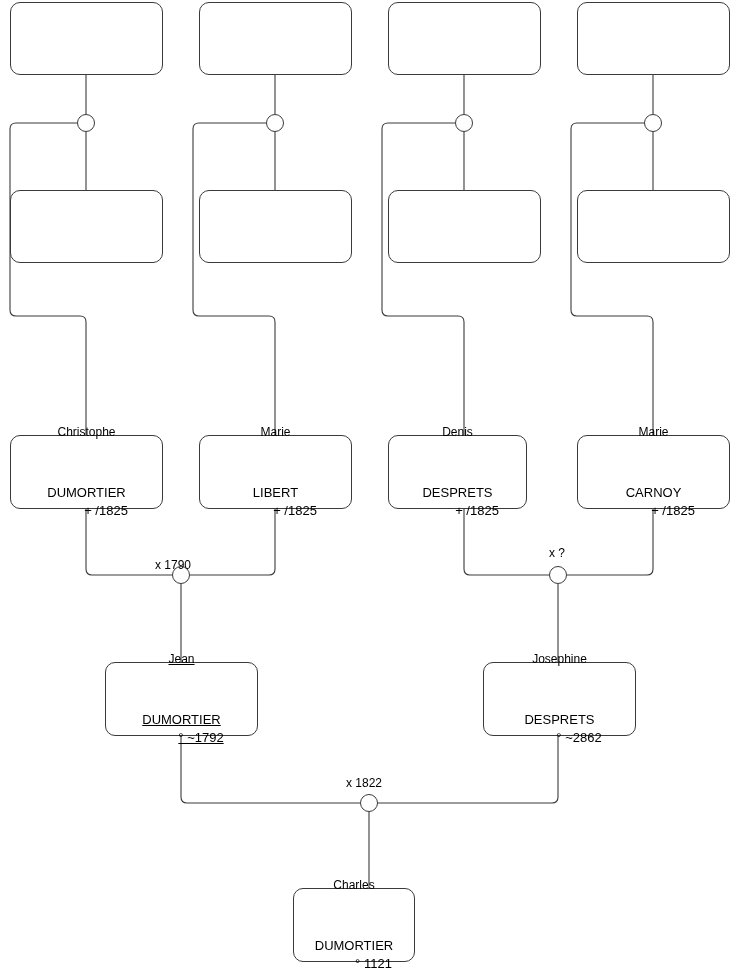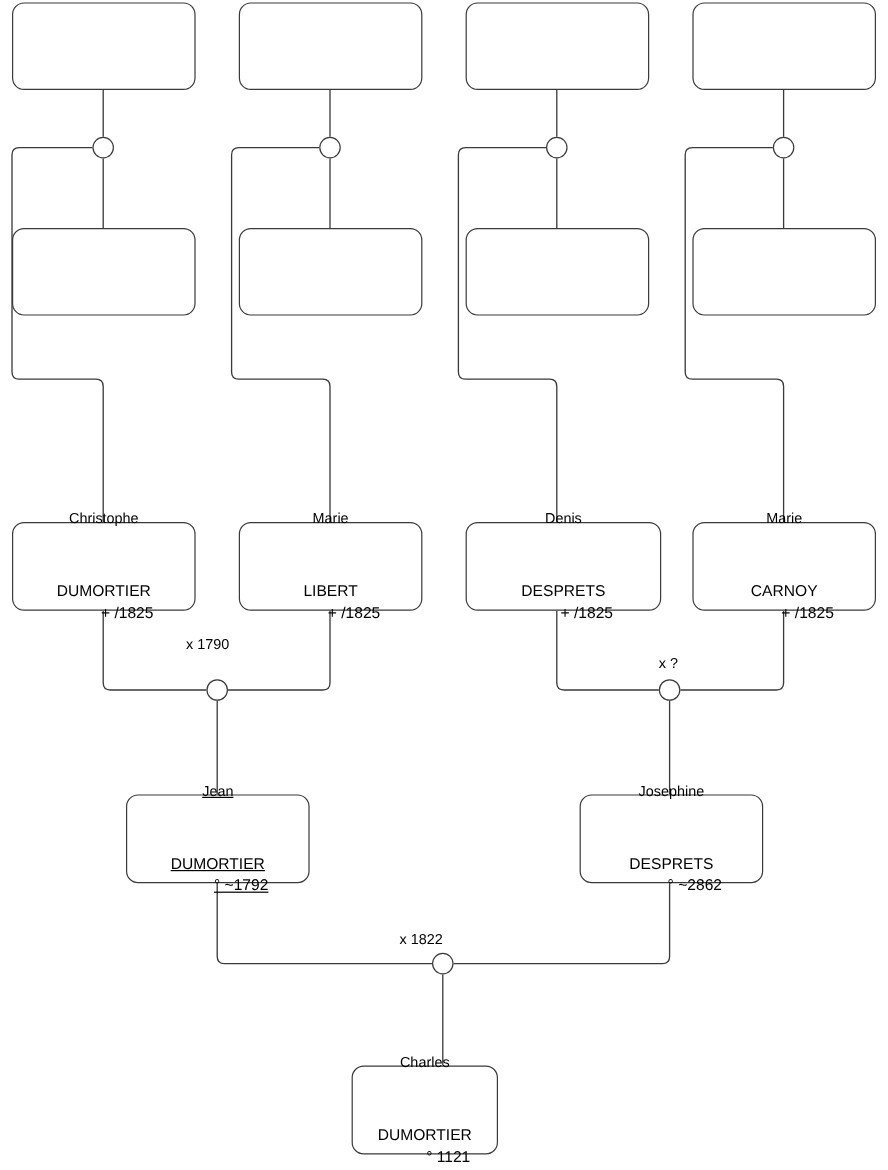--- a/index.html
+++ b/index.html
@@ -149,21 +149,21 @@
   <div class="person-box" style="left:10px; top:435px; width:153px; height:74px;">
     <span class="given">Christophe</span>
     <span class="surname">DUMORTIER</span>
     <span class="dates">+ /1825</span>
   </div>
   <div class="person-box" style="left:199px; top:435px; width:153px; height:74px;">
     <span class="given">Marie</span>
     <span class="surname">LIBERT</span>
     <span class="dates">+ /1825</span>
   </div>
-  <div class="person-box" style="left:388px; top:435px; width:163px; height:74px;">
+  <div class="person-box" style="left:388px; top:435px; width:139px; height:74px;">
     <span class="given">Denis</span>
     <span class="surname">DESPRETS</span>
     <span class="dates">+ /1825</span>
   </div>
   <div class="person-box" style="left:577px; top:435px; width:153px; height:74px;">
     <span class="given">Marie</span>
     <span class="surname">CARNOY</span>
     <span class="dates">+ /1825</span>
   </div>
 
@@ -183,21 +183,21 @@
     <span class="surname">DUMORTIER</span>
     <span class="dates">° 1121</span>
   </div>
 
   <div class="union-node" style="left:77px; top:114px;"></div>
   <div class="union-node" style="left:266px; top:114px;"></div>
   <div class="union-node" style="left:455px; top:114px;"></div>
   <div class="union-node" style="left:644px; top:114px;"></div>
 
   <div class="union-node" style="left:172px; top:566px;"></div>
-  <span class="union-label" style="left:155px; top:530px;">x 1790</span>
+  <span class="union-label" style="left:155px; top:558px;">x 1790</span>
 
   <div class="union-node" style="left:549px; top:566px;"></div>
   <span class="union-label" style="left:549px; top:546px;">x ?</span>
 
   <div class="union-node" style="left:360px; top:794px;"></div>
-  <span class="union-label" style="left:333px; top:776px;text-align:center;">x 1822</span>
+  <span class="union-label" style="left:346px; top:776px;text-align:center;">x 1822</span>
 
 </div>
 
 </body></html>

